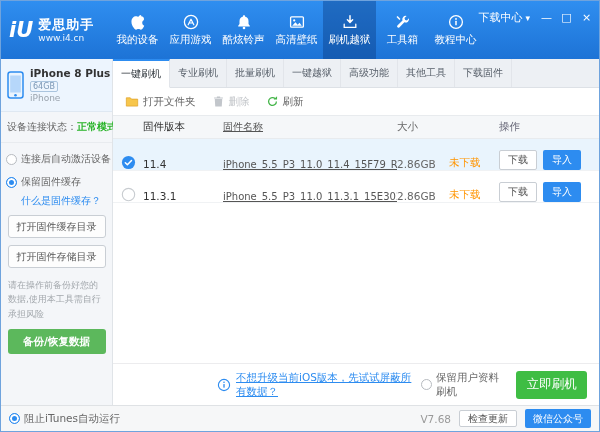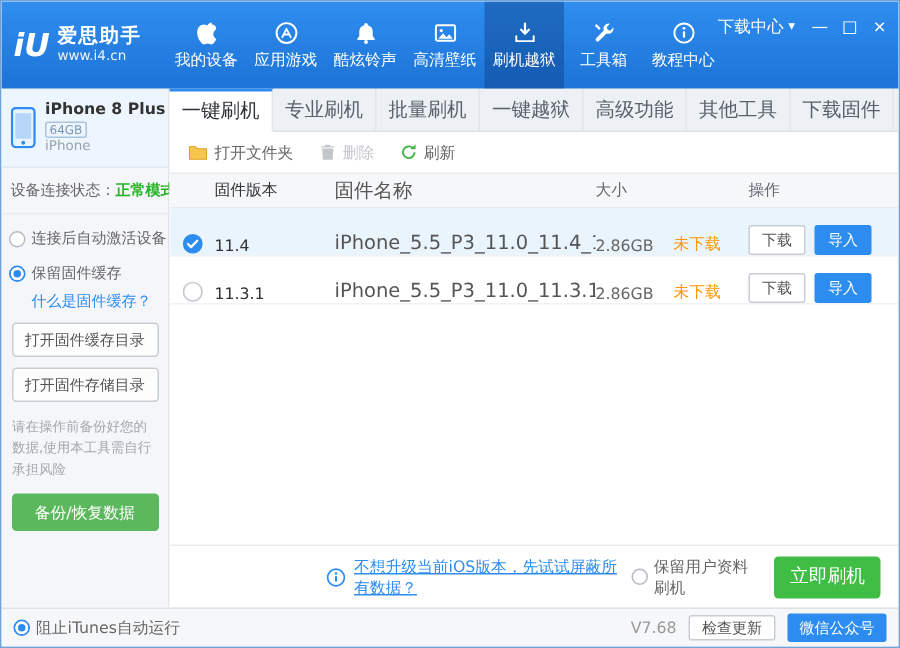--- a/index.html
+++ b/index.html
@@ -45,43 +45,43 @@
   .radio { width:11px; height:11px; border-radius:50%; border:1px solid #b7bbc0; background:#fff;
            flex-shrink:0; cursor:pointer; }
   .radio.checked { border-color:#2d8cf0; background:#2d8cf0; box-shadow:inset 0 0 0 2px #fff; }
   .cache-link { color:#2d8cf0; margin:5px 6px 0 20px; cursor:pointer; }
   .side-btn { display:block; width:98px; height:23px; margin:7px auto 0; background:#fdfdfd;
               border:1px solid #c9ced4; border-radius:3px; font-size:10px; color:#555;
               font-family:inherit; cursor:pointer; }
   .warning { margin:10px 7px 0; color:#a3a8ad; font-size:9px; line-height:1.6; }
   .backup-btn { display:block; width:98px; height:25px; margin:8px auto 0; background:#5cb85c;
                 border:none; border-radius:3px; color:#fff; font-size:10.5px;
-                font-family:inherit; cursor:pointer; }
+                font-family:inherit; cursor:pointer;font-weight:bold; }
 
   
   .main { flex:1; min-width:0; background:#fff; display:flex; flex-direction:column; }
   .tabbar { height:29px; flex-shrink:0; background:#edf0f4; border-bottom:1px solid #dde1e6; display:flex; }
-  .tab { padding:0 8px; display:flex; align-items:center; font-size:13px; color:#59616b;
+  .tab { padding:0 8px; display:flex; align-items:center; font-size:10px; color:#59616b;
          border-right:1px solid #e2e5ea; cursor:pointer; white-space:nowrap; }
   .tab.active { background:#fff; color:#2b3238; border-top:2px solid #2d8cf0;
                 margin-bottom:-1px; border-bottom:1px solid #fff; }
   .toolbar { height:27px; flex-shrink:0; display:flex; align-items:center; gap:16px;
              padding-left:12px; font-size:10.5px; color:#666; }
   .tool { display:flex; align-items:center; gap:4px; cursor:pointer; }
   .tool.disabled { color:#c3c6ca; cursor:default; }
 
   .thead { display:flex; height:24px; align-items:center; background:#f5f7f9;
            border-top:1px solid #e8ebee; border-bottom:1px solid #e8ebee;
            color:#667; font-size:10.5px; flex-shrink:0; }
   .frow { display:flex; height:32px; align-items:flex-end; border-bottom:1px solid #f0f2f4;
           font-size:10.5px; cursor:pointer; }
   .frow.selected { background:#e9f4fd; }
   .c-check { width:30px; display:flex; justify-content:center; align-items:center; }
   .c-version { width:80px; color:#333; }
-  .c-name { flex:1; color:#555; font-size:13px; overflow:hidden; white-space:nowrap; }
+  .c-name { flex:1; color:#555; font-size:10px; overflow:hidden; white-space:nowrap;text-decoration:underline; }
   .c-size { width:52px; color:#666; }
   .c-status { width:50px; color:#ff9500;margin-top:40px; }
   .c-actions { width:100px; display:flex; gap:6px; }
   .btn-download { width:38px; height:20px; font-size:10px; border:1px solid #c9ced4; background:#fff;
                   color:#555; border-radius:2px; font-family:inherit; cursor:pointer; }
   .btn-import { width:38px; height:20px; font-size:10px; border:none; background:#2d8cf0;
                 color:#fff; border-radius:2px; font-family:inherit; cursor:pointer; }
 
   .main-spacer { flex:1; }
   .flash-footer { height:42px; flex-shrink:0; border-top:1px solid #ececee; display:flex;

